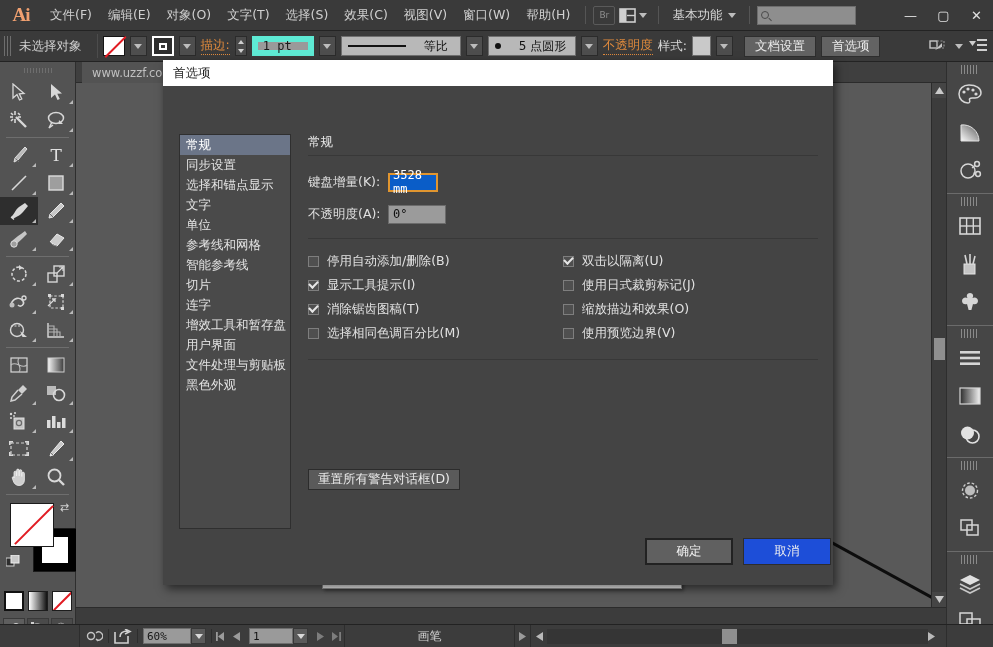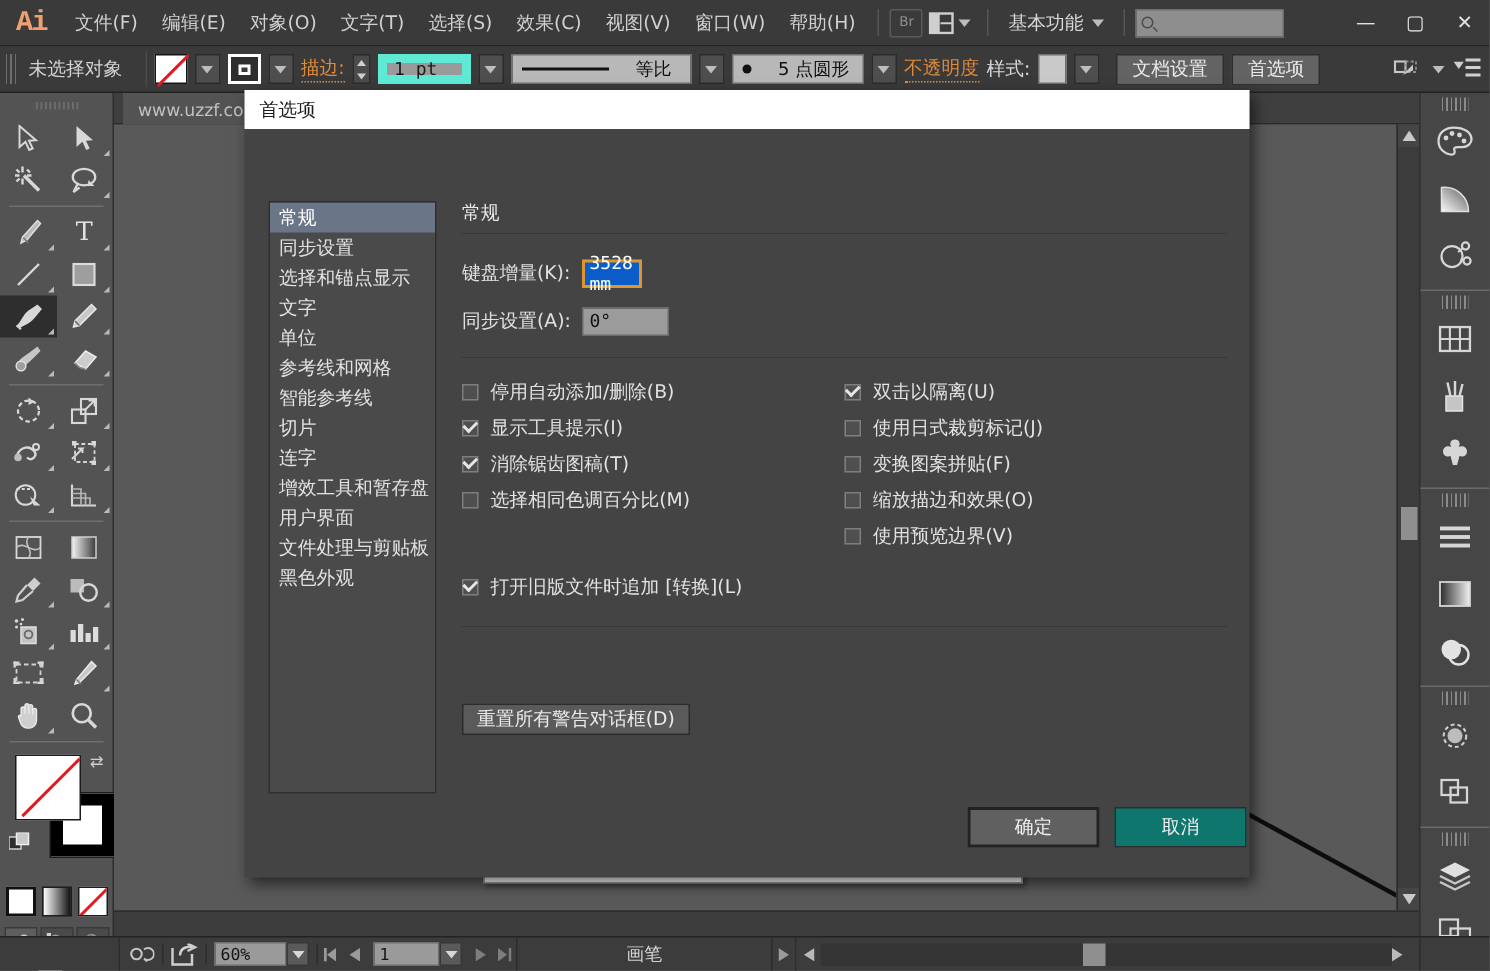--- a/index.html
+++ b/index.html
@@ -11,21 +11,21 @@
     -webkit-font-smoothing:none;
   }
   
   #menubar{
     position:absolute; left:0; top:0; width:993px; height:31px;
     background:#3a3a3a; display:flex; align-items:center;
     border-bottom:1px solid #232323;
   }
   #ai-logo{
     width:42px; height:31px; display:flex; align-items:center; justify-content:center;
-    color:#f0a070; font-size:19px; font-weight:bold; font-family:Liberation Mono, monospace;
+    color:#f0a070; font-size:19px; font-weight:bold; font-family:Liberation Serif, serif;
     letter-spacing:-1px;
   }
   .menu-item{
     padding:4px 8px; color:#d0d0d0; font-size:12.5px; white-space:nowrap; cursor:default;
   }
   .mb-sep{ width:1px; height:18px; background:#555; margin:0 7px; }
   #br-btn{
     width:22px;height:19px;border:1px solid #5a5a5a;border-radius:2px;
     display:flex;align-items:center;justify-content:center;color:#8e8e8e;font-size:9px;
   }
@@ -182,21 +182,21 @@
   .cbrow{ display:flex;align-items:center;height:24px;gap:8px;}
   .cbox{ width:11px;height:11px;background:#4f4f4f;border:1px solid #7e7e7e;
     display:flex;align-items:center;justify-content:center;flex:none;}
   .cbox.on:after{ content:"";width:7px;height:4px;border-left:2px solid #e6e6e6;border-bottom:2px solid #e6e6e6;
     transform:rotate(-45deg) translate(1px,-1px);}
   .cblabel{ color:#e2e2e2;font-size:12.5px;white-space:nowrap;}
   .hr2{ height:1px;background:#5c5c5c;border-bottom:1px solid #383838;margin:10px 0;}
   #resetbtn{ position:absolute;left:145px;top:383px;height:21px;background:#5a5a5a;border:1px solid #2c2c2c;
     color:#eaeaea;font-size:12.5px;display:flex;align-items:center;padding:0 9px;}
   #dlg-footer{ position:absolute;right:2px;bottom:20px;display:flex;gap:10px;}
-  .dbtn{ width:88px;height:27px;background:#0f766e;border:1px solid #2d2d2d;color:#f0f0f0;
+  .dbtn{ width:88px;height:27px;background:#1d4ed8;border:1px solid #2d2d2d;color:#f0f0f0;
     font-size:12.5px;display:flex;align-items:center;justify-content:center;}
   .dbtn.primary{ border:2px solid #222; background:#606060; }
 </style>
 </head>
 <body>
 
 <div id="menubar">
   <div id="ai-logo">Ai</div>
   <div class="menu-item">文件(F)</div>
   <div class="menu-item">编辑(E)</div>
@@ -817,24 +817,24 @@
       <div class="navitem">文件处理与剪贴板</div>
       <div class="navitem">黑色外观</div>
     </div>
 
     <div id="dlg-main">
       <div id="sect-title">常规</div>
       <div class="hr"></div>
 
       <div class="frow">
         <div class="flabel">键盘增量(K):</div>
-        <div class="finput focus" style="width:40px">3528 mm</div>
+        <div class="finput focus" style="width:50px">3528 mm</div>
       </div>
       <div class="frow">
-        <div class="flabel">同步设置(A):</div>
+        <div class="flabel">不透明度(A):</div>
         <div class="finput" style="width:58px">0°</div>
       </div>
 
       <div class="hr2"></div>
 
       <div id="cbwrap">
         <div id="cbcol1">
           <div class="cbrow">
             <span class="cbox"></span>
             <span class="cblabel">停用自动添加/删除(B)</span>
@@ -856,37 +856,29 @@
           <div class="cbrow">
             <span class="cbox on"></span>
             <span class="cblabel">双击以隔离(U)</span>
           </div>
           <div class="cbrow">
             <span class="cbox"></span>
             <span class="cblabel">使用日式裁剪标记(J)</span>
           </div>
           <div class="cbrow">
             <span class="cbox"></span>
-            <span class="cblabel">变换图案拼贴(F)</span>
-          </div>
-          <div class="cbrow">
-            <span class="cbox"></span>
             <span class="cblabel">缩放描边和效果(O)</span>
           </div>
           <div class="cbrow">
             <span class="cbox"></span>
             <span class="cblabel">使用预览边界(V)</span>
           </div>
         </div>
       </div>
 
-      <div class="cbrow" style="margin-top:10px">
-        <span class="cbox on"></span>
-        <span class="cblabel">打开旧版文件时追加 [转换](L)</span>
-      </div>
 
       <div class="hr2" style="margin-top:14px"></div>
     </div>
 
     <div id="resetbtn">重置所有警告对话框(D)</div>
 
     <div id="dlg-footer">
       <div class="dbtn primary">确定</div>
       <div class="dbtn">取消</div>
     </div>

